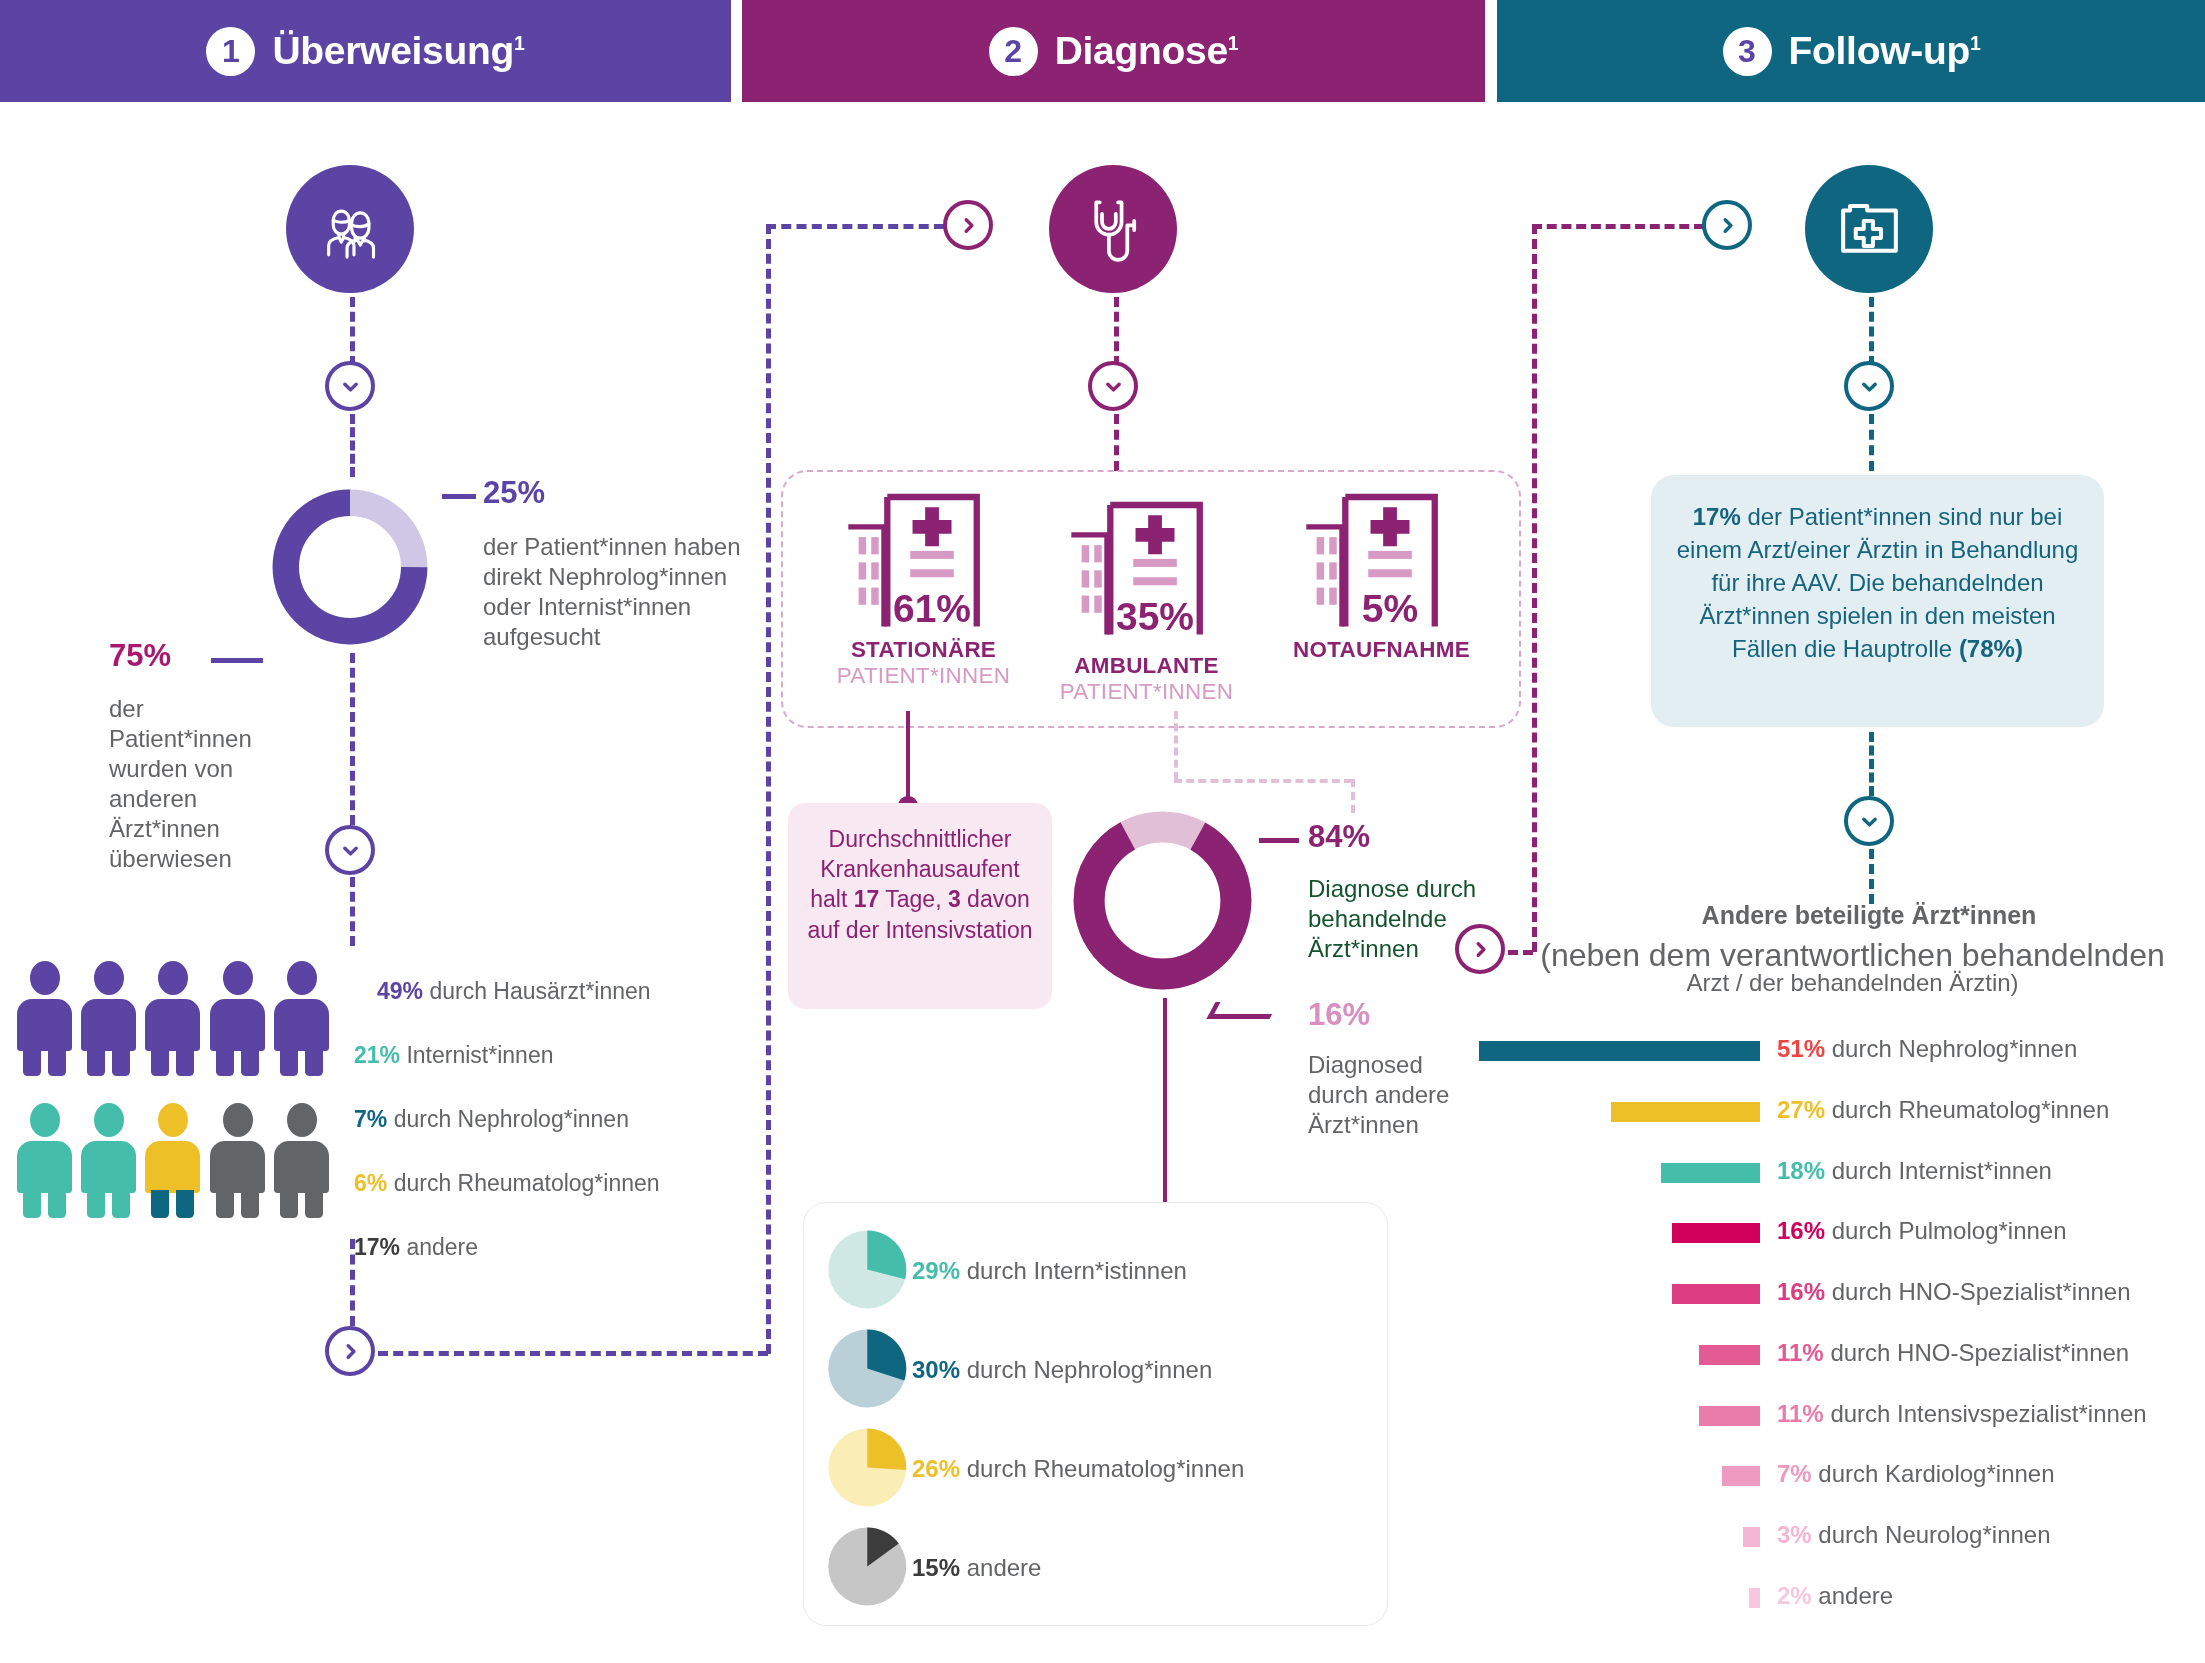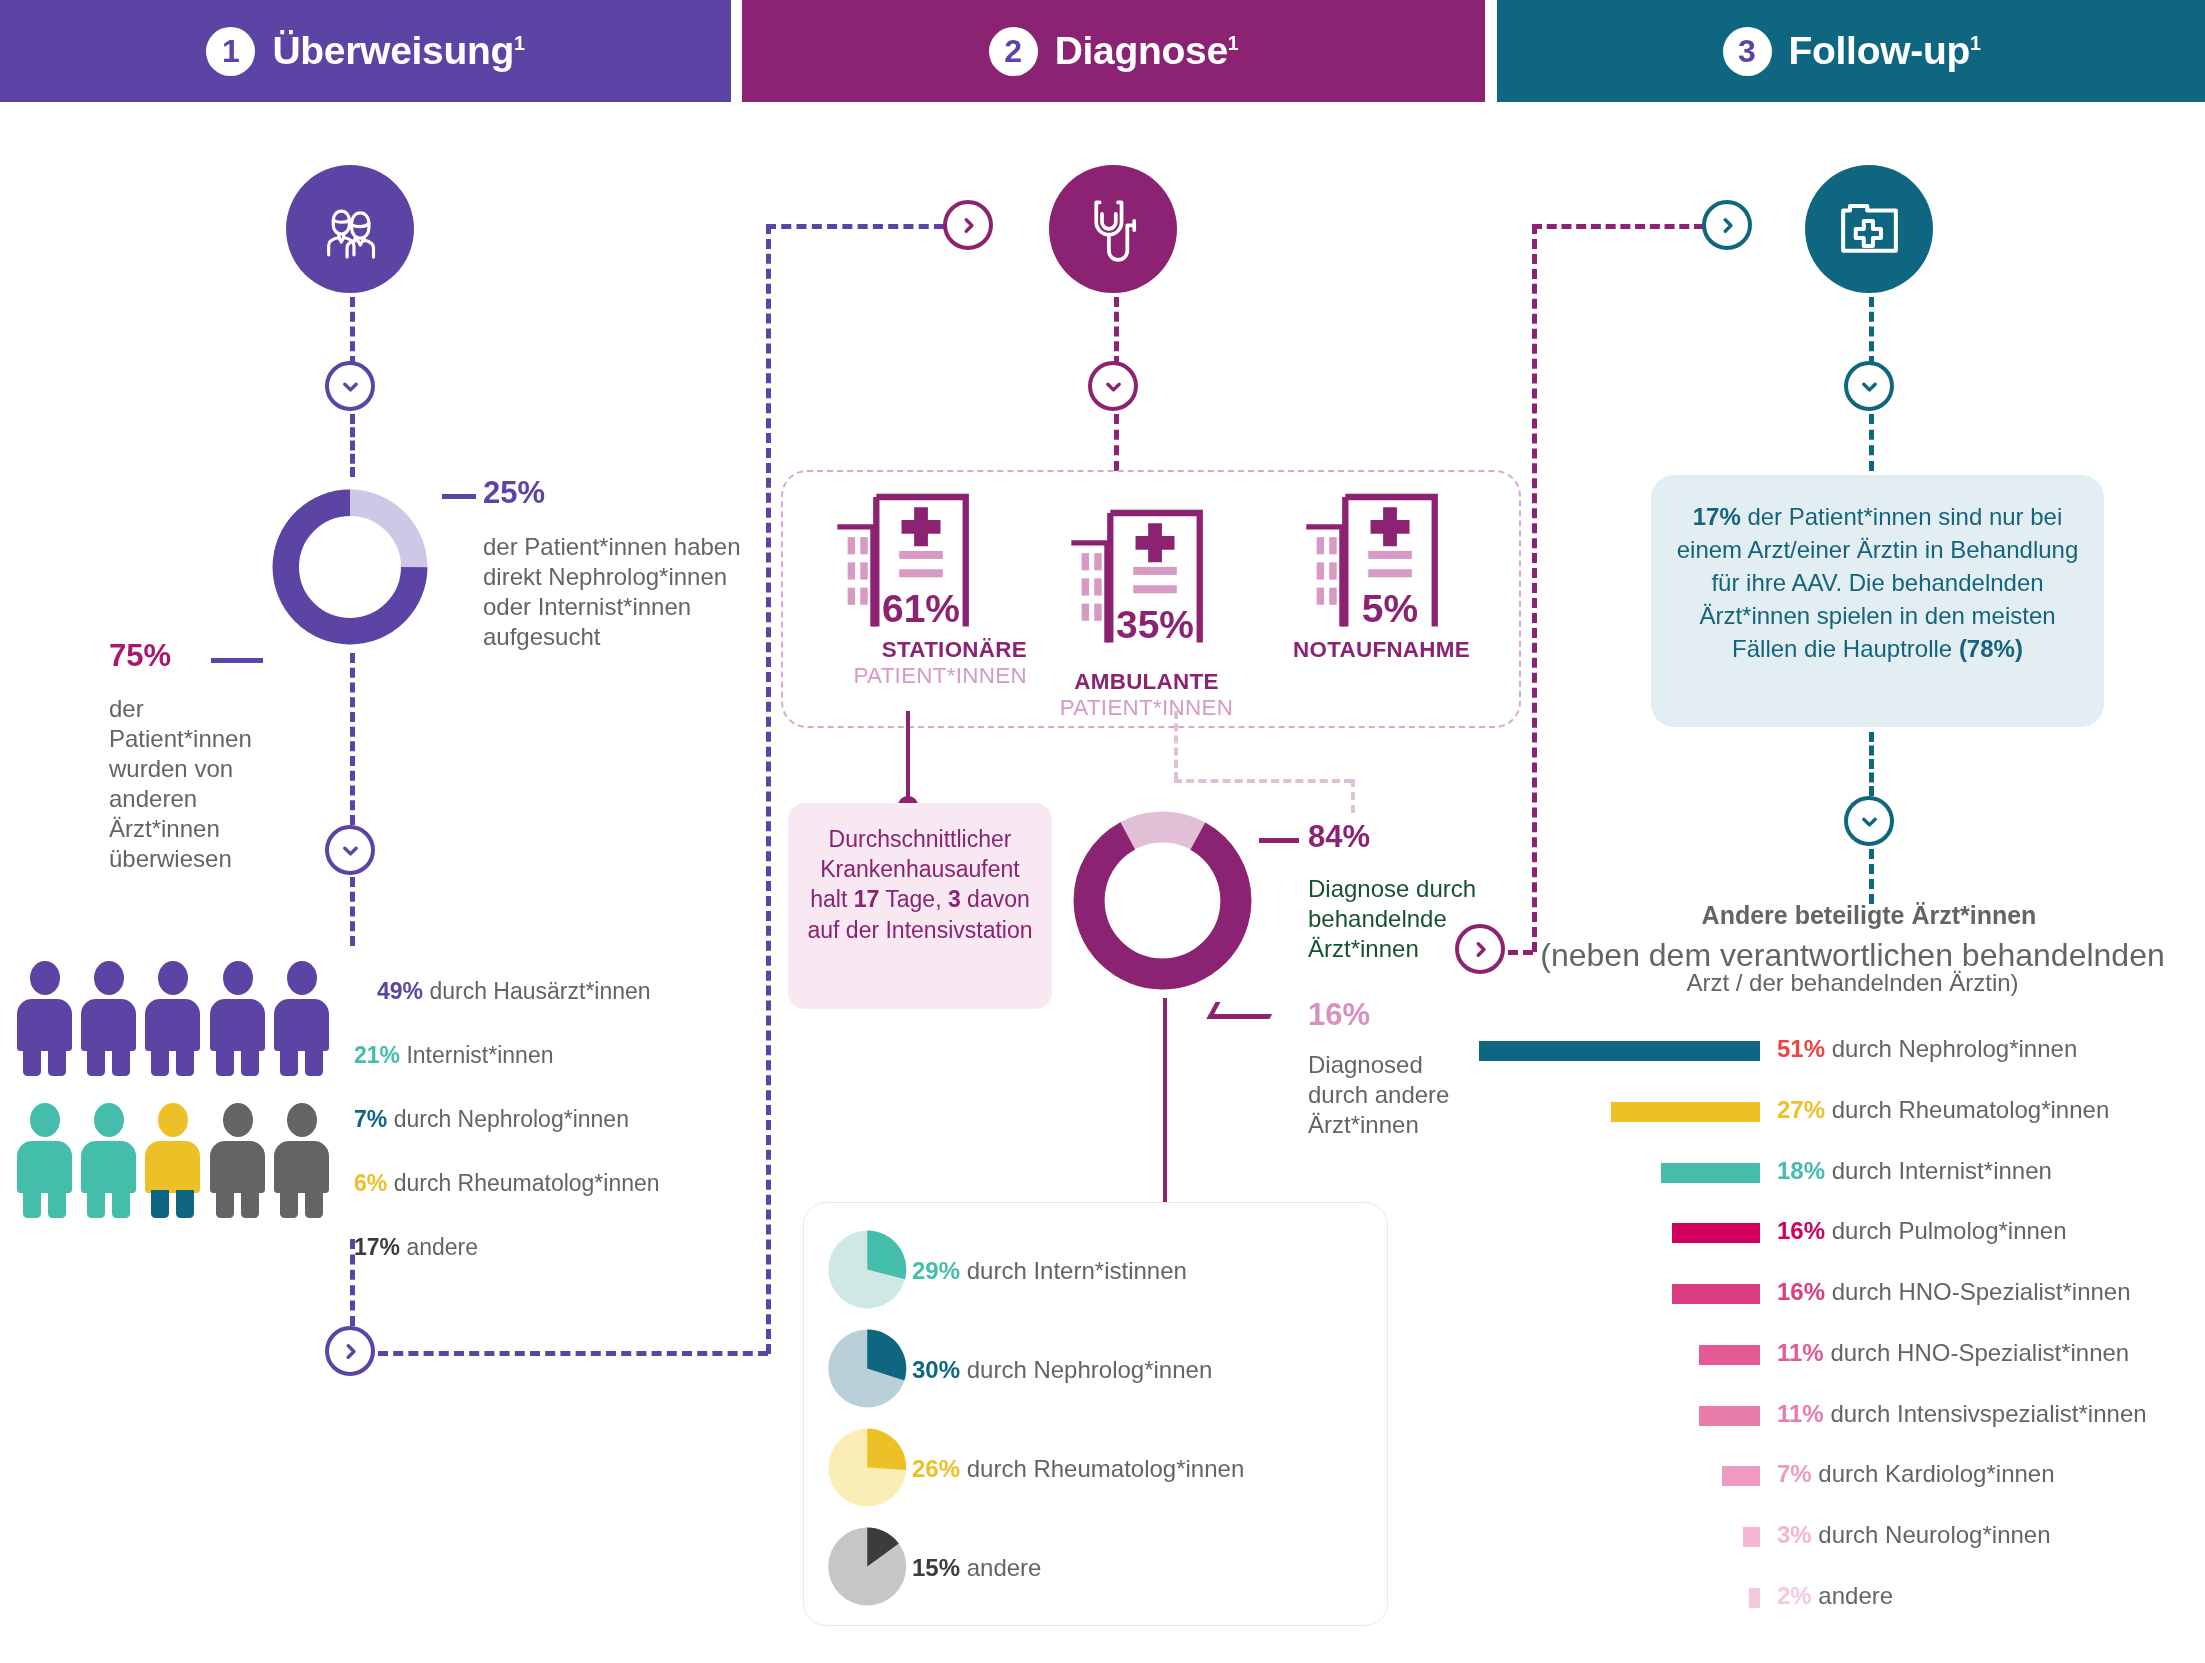--- a/index.html
+++ b/index.html
@@ -227,40 +227,40 @@
 <div class="vdash" style="left:1114px;top:297px;height:69px;border-left-width:5.2px;border-color:#8c2272;"></div>
 <div class="abs chev" style="left:1088px;top:361px;width:50px;height:50px;color:#8c2272;">
   <svg width="25" height="25" viewBox="0 0 44 44" fill="none" stroke="#8c2272" stroke-width="6" stroke-linecap="round" stroke-linejoin="round">
       <path d="M12 18 L22 28 L32 18"></path>
     </svg>
 </div>
 <div class="vdash" style="left:1114px;top:414px;height:57px;border-left-width:5.2px;border-color:#8c2272;"></div>
 
 <div class="hosp-box" style="left:781px;top:470px;width:740px;height:258px;"></div>
 <div class="abs" id="hospitals" style="left:797px;top:482px;width:705px;height:241px;">
-    <div style="position: absolute; left: 1px; top: 0px; width: 229px; text-align: right;">
+    <div style="position: absolute; left: 12px; top: 0px; width: 229px; text-align: center;">
       <div style="position:relative;height:155px;width:172px;margin:0 auto;"><svg width="172" height="155" viewBox="0 0 300 270">
           <path d="M18 78 h62 v174" fill="none" stroke="#8c2272" stroke-width="9"></path>
           <rect x="36" y="96" width="13" height="30" fill="#d69ac4"></rect>
           <rect x="58" y="96" width="13" height="30" fill="#d69ac4"></rect>
           <rect x="36" y="140" width="13" height="30" fill="#d69ac4"></rect>
           <rect x="58" y="140" width="13" height="30" fill="#d69ac4"></rect>
           <rect x="36" y="184" width="13" height="30" fill="#d69ac4"></rect>
           <rect x="58" y="184" width="13" height="30" fill="#d69ac4"></rect>
           <path d="M86 26 h156 v226 M86 26 v226" fill="none" stroke="#8c2272" stroke-width="11"></path>
           <path d="M152 44 h24 v22 h22 v24 h-22 v22 h-24 v-22 h-22 v-24 h22 z" fill="#8c2272"></path>
           <rect x="126" y="120" width="76" height="14" fill="#d69ac4"></rect>
           <rect x="126" y="152" width="76" height="14" fill="#d69ac4"></rect>
           <text x="164" y="244" text-anchor="middle" font-family="Liberation Sans, sans-serif" font-size="68" font-weight="bold" fill="#8c2272">61%</text>
         </svg></div>
       <div style="font-size:22.4px;font-weight:bold;color:#8c2272;letter-spacing:0.3px;">STATIONÄRE</div>
       <div style="font-size:22.4px;color:#d69ac4;letter-spacing:0.3px;">PATIENT*INNEN</div>
     </div>
     <div style="position: absolute; left: 235px; top: 0px; width: 229px; text-align: center;">
-      <div style="position:relative;height:155px;width:172px;margin:16px auto;"><svg width="172" height="155" viewBox="0 0 300 270">
+      <div style="position:relative;height:155px;width:172px;margin:8px auto;"><svg width="172" height="155" viewBox="0 0 300 270">
           <path d="M18 78 h62 v174" fill="none" stroke="#8c2272" stroke-width="9"></path>
           <rect x="36" y="96" width="13" height="30" fill="#d69ac4"></rect>
           <rect x="58" y="96" width="13" height="30" fill="#d69ac4"></rect>
           <rect x="36" y="140" width="13" height="30" fill="#d69ac4"></rect>
           <rect x="58" y="140" width="13" height="30" fill="#d69ac4"></rect>
           <rect x="36" y="184" width="13" height="30" fill="#d69ac4"></rect>
           <rect x="58" y="184" width="13" height="30" fill="#d69ac4"></rect>
           <path d="M86 26 h156 v226 M86 26 v226" fill="none" stroke="#8c2272" stroke-width="11"></path>
           <path d="M152 44 h24 v22 h22 v24 h-22 v22 h-24 v-22 h-22 v-24 h22 z" fill="#8c2272"></path>
           <rect x="126" y="120" width="76" height="14" fill="#d69ac4"></rect>

